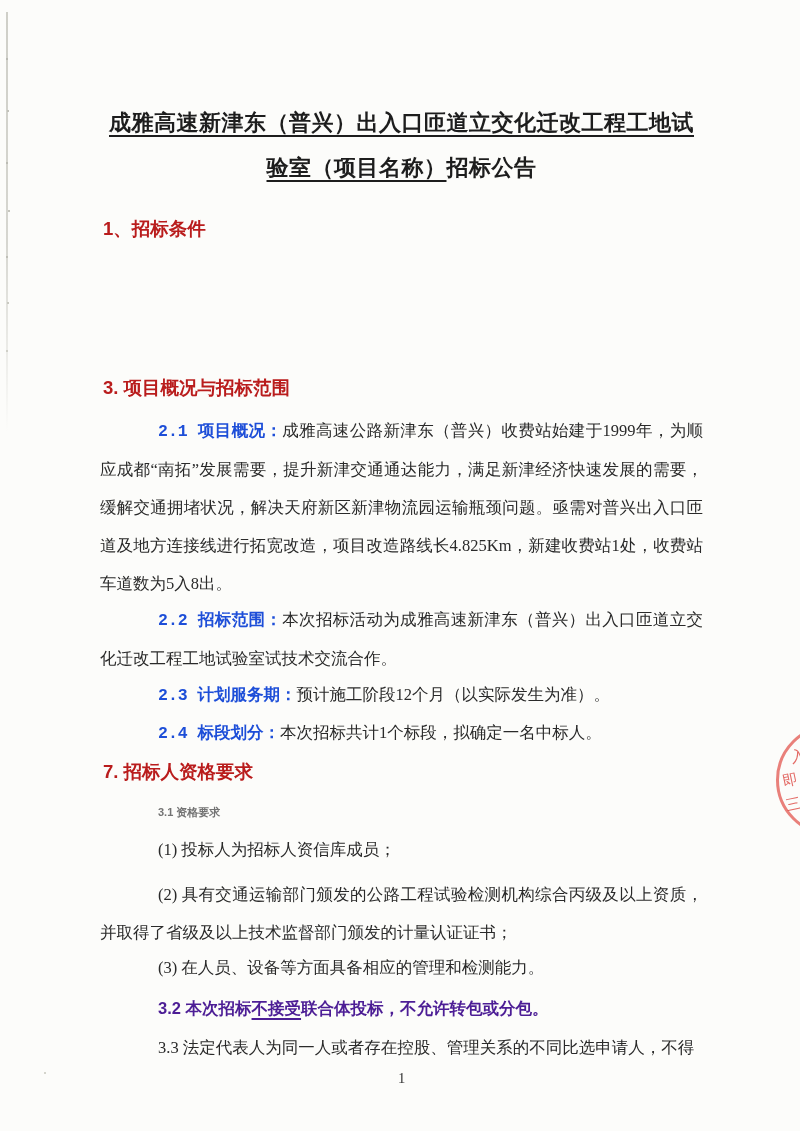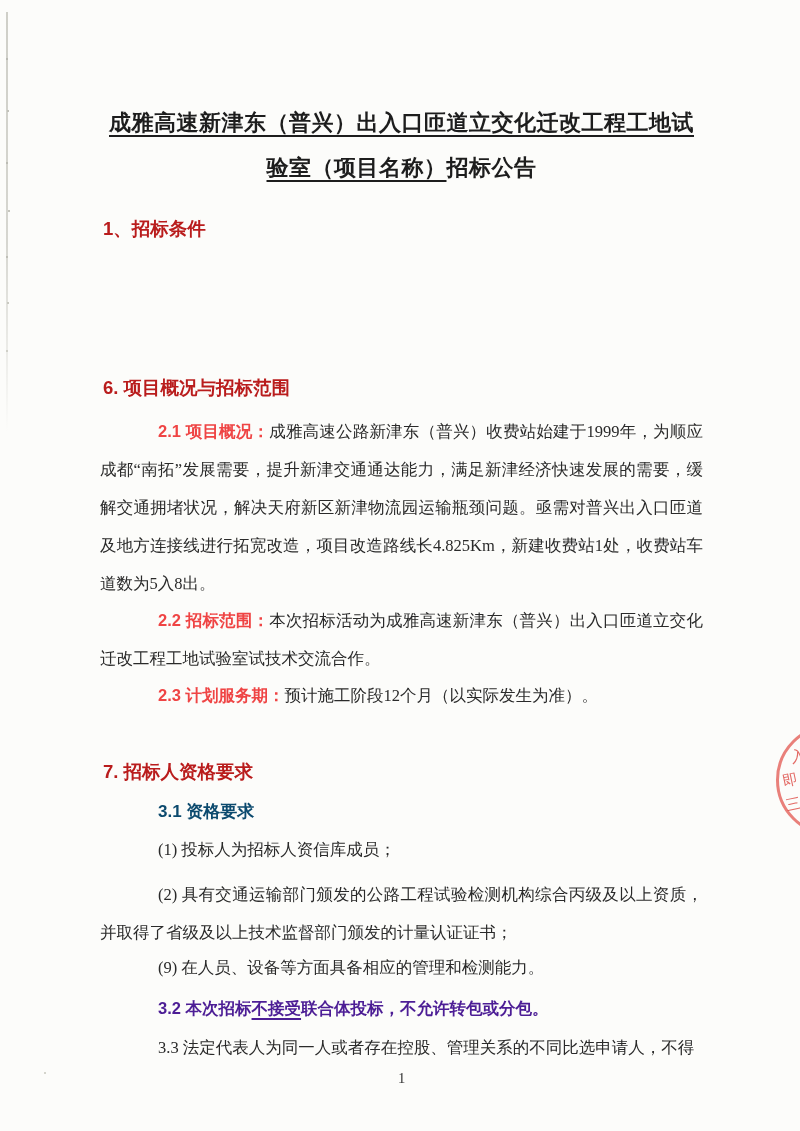--- a/index.html
+++ b/index.html
@@ -44,26 +44,26 @@
     font-weight: 700; font-size: 18.5px; line-height: 38px;
     color: #b91c1c; padding-left: 3px;
   }
   .body-p {
     font-size: 16.5px; line-height: 38px;
     text-align: justify; text-justify: inter-character;
     color: #2a2a2a;
   }
   .indent { text-indent: 58px; }
   .u { text-decoration: underline; text-decoration-thickness: 1.5px; text-underline-offset: 4px; }
-  .lbl { font-family: Liberation Sans, sans-serif; font-weight: 700; color: #ef4444; }
+  .lbl { font-family: Liberation Mono, monospace; font-weight: 700; color: #1d4ed8; }
   .bold-line { font-family: "Liberation Sans", "DejaVu Sans", sans-serif; font-weight: 700; color: #4c1d95; }
   .sub-heading {
     font-family: "Liberation Sans", "DejaVu Sans", sans-serif;
-    font-weight: 700; font-size: 17px; line-height: 38px;
-    color: #0c4a6e; text-indent: 58px;
+    font-weight: 700; font-size: 11px; line-height: 38px;
+    color: #737373; text-indent: 58px;
   }
   .page-footer {
     top: 1066px; text-align: center;
     font-size: 14.5px; line-height: 24px; color: #333;
   }
   
   .stamp {
     position: absolute; left: 776px; top: 724px;
     width: 112px; height: 112px;
     border: 3px solid rgba(228, 96, 90, 0.8);
@@ -89,44 +89,47 @@
   <div class="scan-speckles"></div>
 
   <div class="block doc-title">
     <span class="tu">成雅高速新津东（普兴）出入口匝道立交化迁改工程工地试</span><br>
     <span class="tu">验室（项目名称）</span><span>招标公告</span>
   </div>
 
   <div class="block heading" style="top:210px">1、招标条件</div>
 
 
-  <div class="block heading" style="top:369px">6. 项目概况与招标范围</div>
+  <div class="block heading" style="top:369px">3. 项目概况与招标范围</div>
 
   <div class="block body-p indent" style="top:412px">
     <span class="lbl">2.1 项目概况：</span><span>成雅高速公路新津东（普兴）收费站始建于1999年，为顺应成都“南拓”发展需要，提升新津交通通达能力，满足新津经济快速发展的需要，缓解交通拥堵状况，解决天府新区新津物流园运输瓶颈问题。亟需对普兴出入口匝道及地方连接线进行拓宽改造，项目改造路线长4.825Km，新建收费站1处，收费站车道数为5入8出。</span>
   </div>
 
   <div class="block body-p indent" style="top:601px">
     <span class="lbl">2.2 招标范围：</span><span>本次招标活动为成雅高速新津东（普兴）出入口匝道立交化迁改工程工地试验室试技术交流合作。</span>
   </div>
 
   <div class="block body-p indent" style="top:676px">
     <span class="lbl">2.3 计划服务期：</span><span>预计施工阶段12个月（以实际发生为准）。</span>
   </div>
 
+  <div class="block body-p indent" style="top:714px">
+    <span class="lbl">2.4 标段划分：</span><span>本次招标共计1个标段，拟确定一名中标人。</span>
+  </div>
 
   <div class="block heading" style="top:753px">7. 招标人资格要求</div>
 
   <div class="block sub-heading" style="top:793px">3.1 资格要求</div>
 
   <div class="block body-p indent" style="top:831px">(1) 投标人为招标人资信库成员；</div>
 
   <div class="block body-p indent" style="top:876px">(2) 具有交通运输部门颁发的公路工程试验检测机构综合丙级及以上资质，并取得了省级及以上技术监督部门颁发的计量认证证书；</div>
 
-  <div class="block body-p indent" style="top:949px">(9) 在人员、设备等方面具备相应的管理和检测能力。</div>
+  <div class="block body-p indent" style="top:949px">(3) 在人员、设备等方面具备相应的管理和检测能力。</div>
 
   <div class="block body-p indent bold-line" style="top:989px">
     <span>3.2 本次招标</span><span class="u">不接受</span><span>联合体投标，不允许转包或分包。</span>
   </div>
 
   <div class="block body-p indent" style="top:1029px">3.3 法定代表人为同一人或者存在控股、管理关系的不同比选申请人，不得</div>
 
   <div class="block page-footer">1</div>
 
   <div class="stamp">

